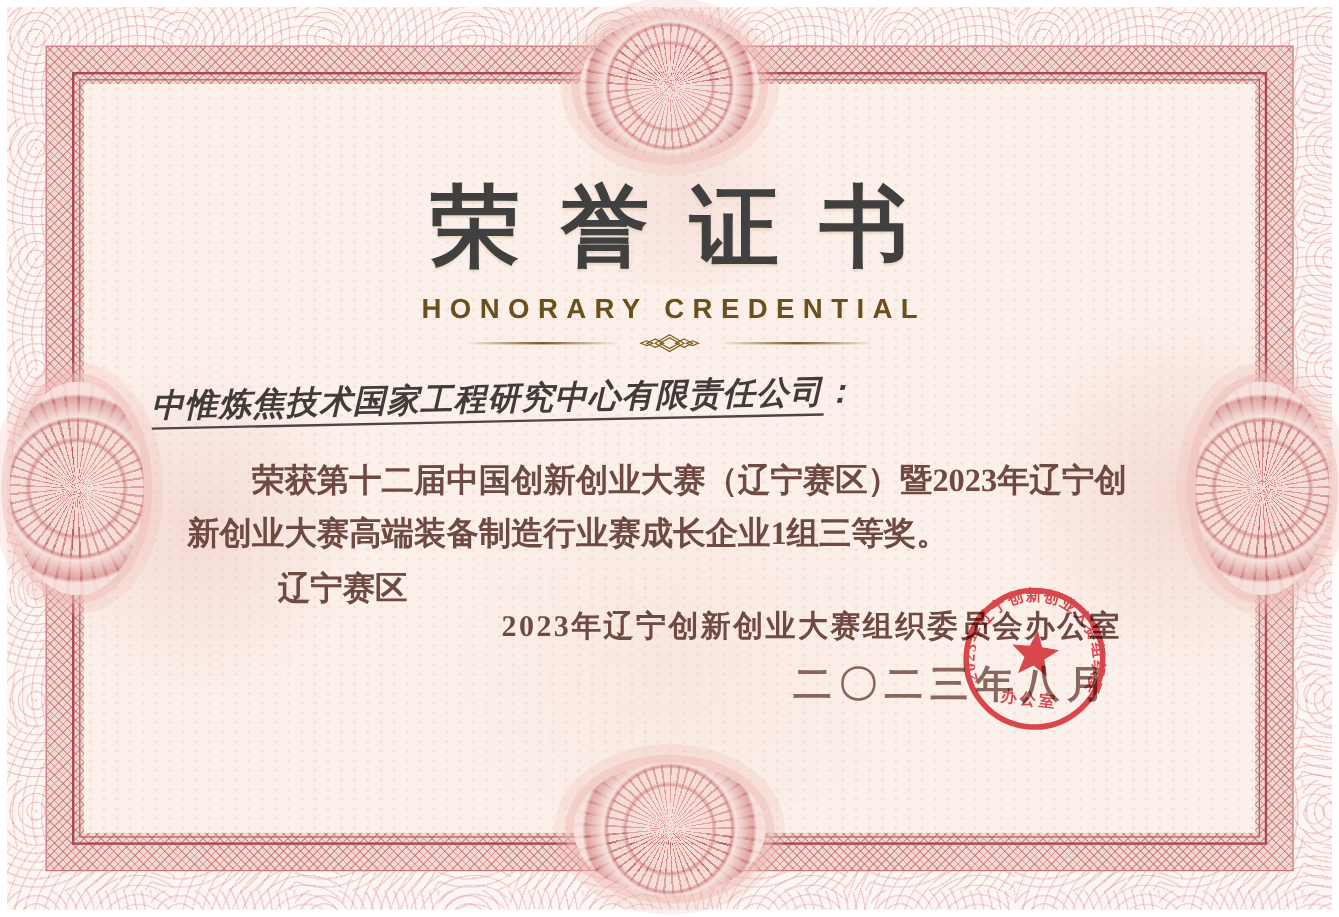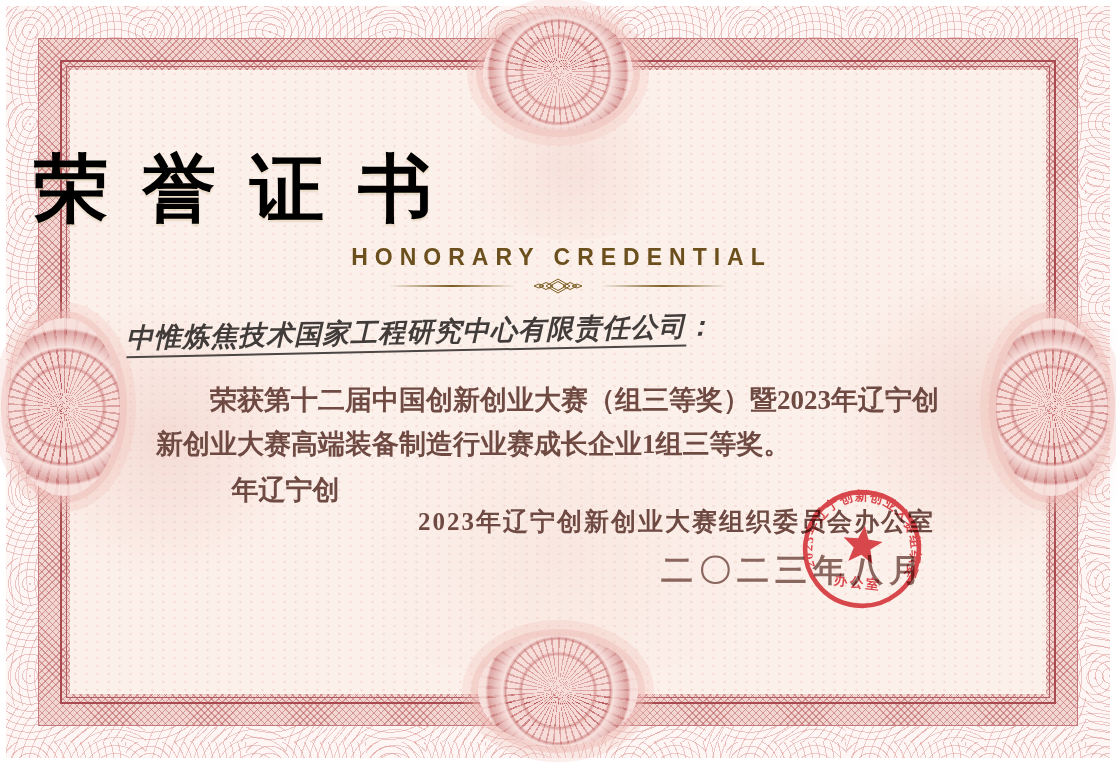--- a/index.html
+++ b/index.html
@@ -44,22 +44,22 @@
         rgba(192,102,102,.45) 72%, rgba(248,226,222,.85) 75%),
       repeating-conic-gradient(rgba(197,107,107,.55) 0 2deg, rgba(246,219,215,.92) 2deg 8deg);
     box-shadow:0 0 0 7px rgba(238,186,181,.45), 0 0 0 16px rgba(238,186,181,.25);}
   .med-top{left:483px;top:14px;width:150px;height:116px;}
   .med-bottom{left:478px;top:636px;width:160px;height:110px;}
   .med-left{left:8px;top:318px;width:112px;height:178px;}
   .med-right{left:996px;top:318px;width:112px;height:178px;}
 
   
   .content{position:absolute;inset:0;z-index:5;}
-  .title{position:absolute;top:140px;left:0;width:100%;text-align:left;
-    font-size:74px;font-weight:bold;color:#000000;
+  .title{position:absolute;top:140px;left:0;width:100%;text-align:center;
+    font-size:74px;font-weight:bold;color:#404040;
     letter-spacing:34px;padding-left:34px;box-sizing:border-box;
     text-shadow:0 1px 0 rgba(255,238,180,.35), 0 2px 2px rgba(90,60,10,.15);}
   .subtitle{position:absolute;top:244px;left:0;width:100%;text-align:center;
     font-family:"Liberation Sans","DejaVu Sans",sans-serif;
     font-size:23px;font-weight:bold;color:#6b4f1c;letter-spacing:7px;padding-left:7px;box-sizing:border-box;}
   .divider{position:absolute;top:278px;left:0;width:100%;display:flex;
     justify-content:center;align-items:center;gap:10px;}
   .div-line{width:128px;height:2px;background:linear-gradient(90deg,rgba(122,90,30,0),#7a5c20,rgba(122,90,30,0));}
 
   .recipient{position:absolute;left:126px;top:314px;
@@ -120,23 +120,23 @@
         </g>
       </svg>
       <div class="div-line"></div>
     </div>
 
     <div class="recipient">
       <span class="name">中惟炼焦技术国家工程研究中心有限责任公司</span><span>：</span>
     </div>
 
     <div class="body-block">
-      <div class="body-line body-line1">荣获第十二届中国创新创业大赛（组三等奖）暨2023年辽宁创</div>
+      <div class="body-line body-line1">荣获第十二届中国创新创业大赛（辽宁赛区）暨2023年辽宁创</div>
       <div class="body-line">新创业大赛高端装备制造行业赛成长企业1组三等奖。</div>
-      <div class="body-line closing">年辽宁创</div>
+      <div class="body-line closing">辽宁赛区</div>
     </div>
 
     <div class="issuer">2023年辽宁创新创业大赛组织委员会办公室</div>
     <div class="date">二〇二三年八月</div>
 
     <svg class="stamp" viewBox="0 0 120 120" xmlns="http://www.w3.org/2000/svg" xmlns:xlink="http://www.w3.org/1999/xlink">
       <circle cx="60" cy="60" r="55" fill="none" stroke="#d5383e" stroke-width="4.5"></circle>
       <path id="ringPath" d="M 18,84 A 48,48 0 1 1 102,84" fill="none"></path>
       <text font-size="12.5" font-weight="bold" fill="#d5383e" letter-spacing="1.2" font-family="Liberation Serif, DejaVu Serif, serif">
         <textPath href="#ringPath" xlink:href="#ringPath" startOffset="2">2023年辽宁创新创业大赛组织委员会</textPath>

